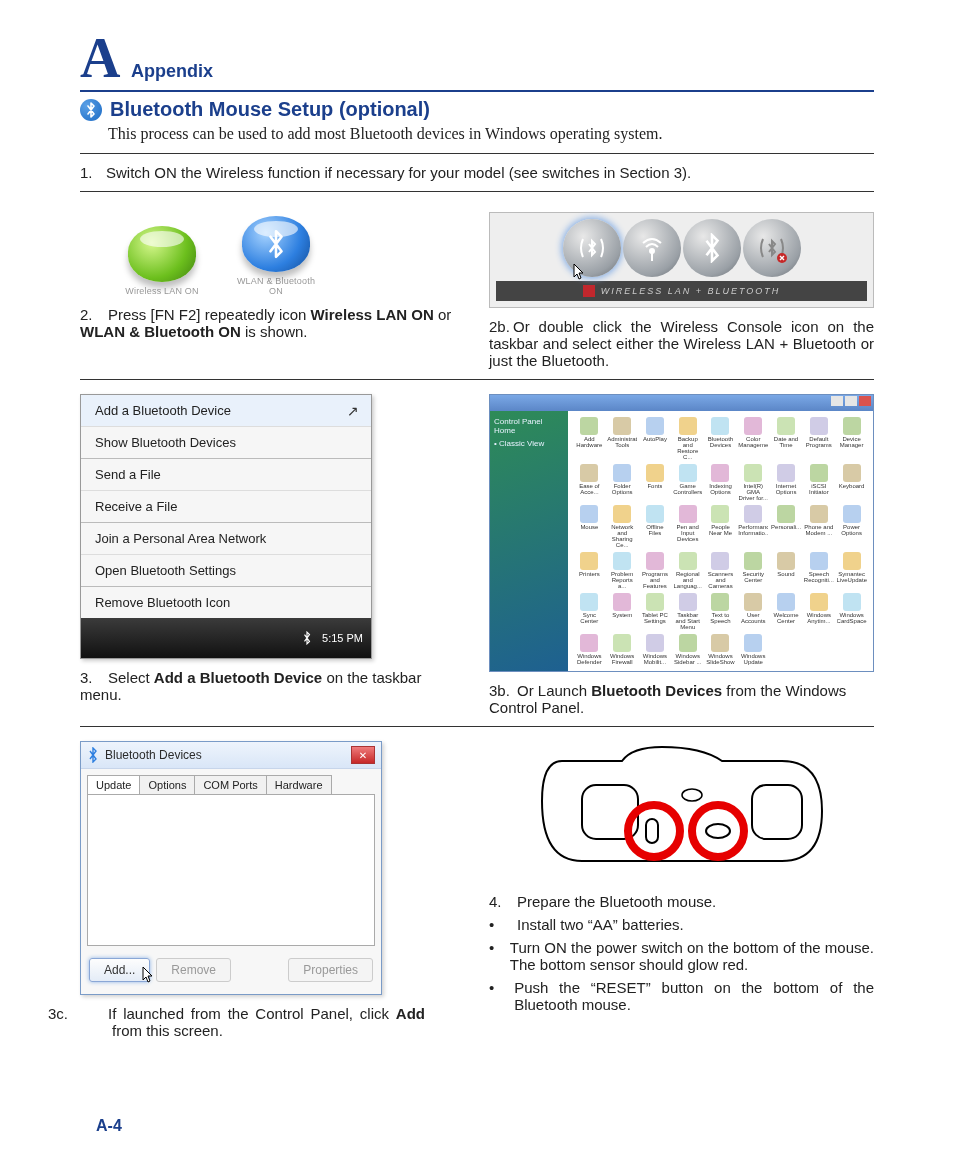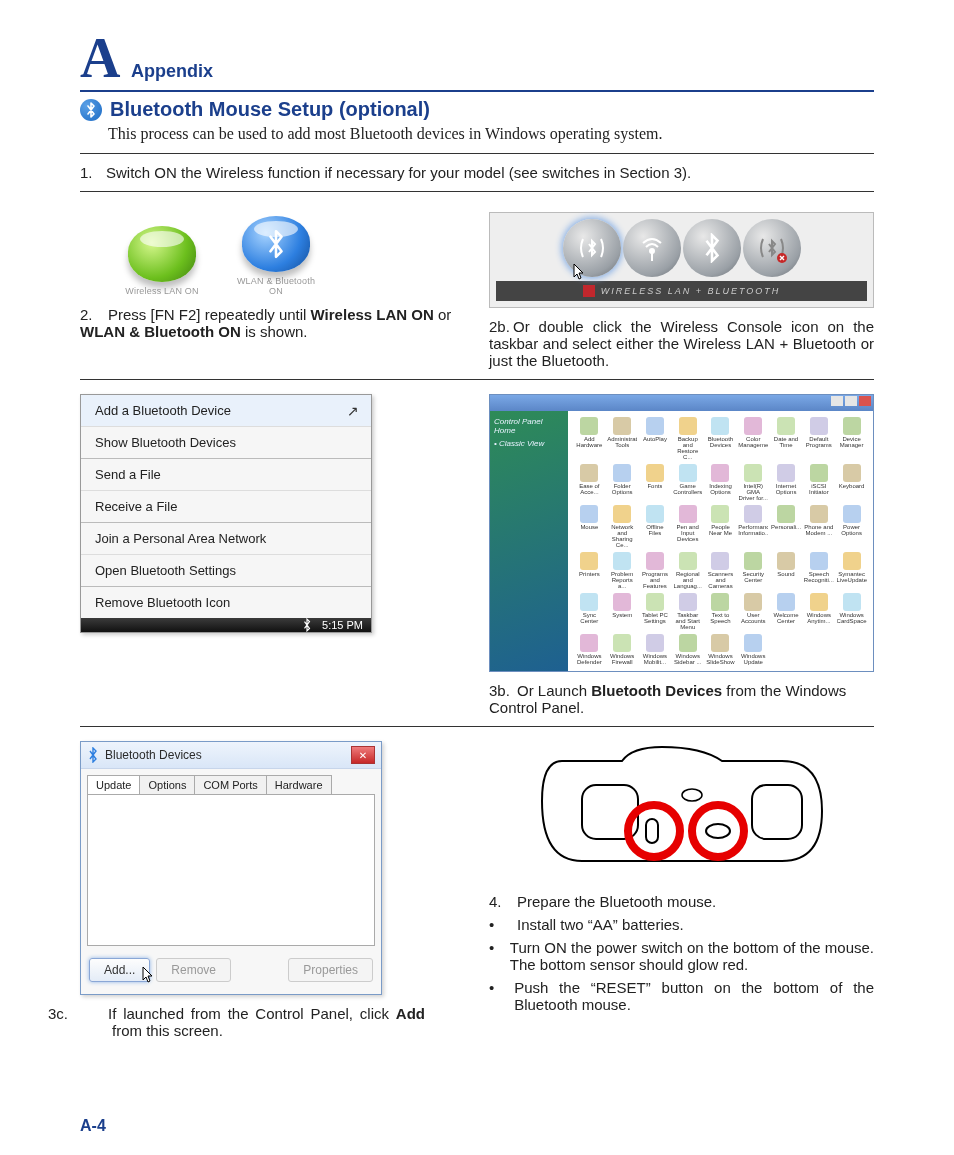--- a/index.html
+++ b/index.html
@@ -138,38 +138,38 @@
   }
   .contextmenu .cm-item:first-child { border-top: none; background: #e9f1fb; position: relative; }
   .contextmenu .cm-item:first-child::after {
     content: "↖"; 
     position: absolute; right: 12px; top: 8px; color: #333; font-size: 14px;
     transform: scaleX(-1);
   }
   .contextmenu .cm-sep { border-top: 1px solid #bbb; }
   .cm-tray {
     background: linear-gradient(#3b3b3b,#111);
-    color: #fff; font-size: 11px; padding: 0 8px;
+    color: #fff; font-size: 11px; padding: 13px 8px;
     display: flex; justify-content: flex-end; gap: 10px; align-items: center;
   }
   .cp-window {
     margin: 4px 0 0 0;
     border: 1px solid #6d8fbf;
     background: #fff;
     font-size: 8px;
   }
   .cp-title { background: linear-gradient(#7aa8e6,#5b86c7); height: 14px; display:flex; justify-content:flex-end; gap:2px; padding:1px 2px;}
   .cp-title span{width:12px;height:10px;background:#e6e6e6;}
   .cp-title span.close{background:#d9534f;}
   .cp-addr { background:#f3f3f3; padding:3px 6px; border-bottom:1px solid #ccc; display:flex; align-items:center; gap:4px;}
   .cp-addr .crumb{color:#444;}
   .cp-addr .search{margin-left:auto;border:1px solid #aaa;background:#fff;padding:1px 4px;color:#888;}
   .cp-body { display:flex; }
   .cp-side { width:70px; background: linear-gradient(160deg,#2e8b57 0%, #1e6091 100%); color:#e8f2ff; padding:6px 4px; }
-  .cp-side div{margin-bottom:4px;font-style:italic;}
+  .cp-side div{margin-bottom:4px;}
   .cp-grid { flex:1; padding:6px; display:grid; grid-template-columns: repeat(9, 1fr); gap:4px 2px;}
   .cp-grid .ic { display:flex; flex-direction:column; align-items:center; gap:1px; }
   .cp-grid .ic .box{ width:18px;height:18px;border-radius:3px; }
   .cp-grid .ic .lbl{ font-size:6px; color:#333; text-align:center; line-height:1; max-width:30px; overflow:hidden;}
   .bt-dialog {
     width: 300px;
     border: 1px solid #7a9bc7;
     background: #f7f7f7;
     font-size: 12px;
     box-shadow: 2px 2px 4px rgba(0,0,0,.18);
@@ -192,21 +192,21 @@
   .bt-dialog .footer { border-top:1px solid #ccc; padding:8px; display:flex; gap:8px; justify-content:flex-end;}
   .mouse-diagram {
     margin: 4px 0 12px 0;
     display:flex; justify-content:center;
   }
   .mouse-diagram svg { width: 320px; height: 140px; }
   .bullet-row { font-size:15px; margin:6px 0; display:flex; gap:10px;}
   .bullet-row .b{width:18px;}
   .page-num {
     position: absolute;
-    bottom: 20px; left: 80px;
+    bottom: 20px; left: 96px;
     color: #1b3f8c;
     font-weight: 700;
     font-size: 16px;
   }
   .caption-step { font-size:15px; margin:10px 0 0 0;}
   .caption-step .num{display:inline-block;width:28px;}
   .caption-step.justify{text-align:justify;}
   .cp-icon-colors-0{background:#bcd6a2;} .cp-icon-colors-1{background:#d8caa6;}
   .cp-icon-colors-2{background:#b7d0ef;} .cp-icon-colors-3{background:#f0d28c;}
   .cp-icon-colors-4{background:#c0e3f2;} .cp-icon-colors-5{background:#e2b8d8;}
@@ -250,21 +250,21 @@
         <div class="glossy-icon">
           <div class="ball blue">
             <svg width="22" height="30" viewBox="0 0 12 16">
                 <path d="M3 4 L9 12 L6 15 L6 1 L9 4 L3 12" stroke="#fff" stroke-width="1.4" fill="none" stroke-linejoin="round" stroke-linecap="round"></path>
               </svg>
           </div>
           <div class="icon-cap">WLAN &amp; Bluetooth ON</div>
         </div>
       </div>
       <p class="caption-step">
-        <span class="num">2.</span><span>Press [FN F2] repeatedly until </span><span class="bold">Wireless LAN ON</span><span> or </span><span class="bold">WLAN &amp; Bluetooth ON</span><span> is shown.</span>
+        <span class="num">2.</span><span>Press [FN F2] repeatedly icon </span><span class="bold">Wireless LAN ON</span><span> or </span><span class="bold">WLAN &amp; Bluetooth ON</span><span> is shown.</span>
       </p>
     </div>
 
     <div class="col">
       <div class="wc-bar">
         <div class="wc-circles">
           <div class="wc-circle sel">
             <svg width="34" height="34" viewBox="0 0 34 34">
                 <g stroke="#fff" stroke-width="2" fill="none">
                   <path d="M8 8 Q4 17 8 26"></path>
@@ -326,20 +326,23 @@
         <div class="cm-item cm-sep">Join a Personal Area Network</div>
         <div class="cm-item">Open Bluetooth Settings</div>
         <div class="cm-item cm-sep">Remove Bluetooth Icon</div>
         <div class="cm-tray">
           <svg width="10" height="14" viewBox="0 0 12 16">
               <path d="M3 4 L9 12 L6 15 L6 1 L9 4 L3 12" stroke="#fff" stroke-width="1.4" fill="none"></path>
             </svg>
           <span>5:15 PM</span>
         </div>
       </div>
+      <p class="caption-step">
+        <span class="num">3.</span><span>Select </span><span class="bold">Add a Bluetooth Device</span><span> on the taskbar menu.</span>
+      </p>
     </div>
 
     <div class="col">
       <div class="cp-window">
         <div class="cp-title">
           <span></span>
           <span></span>
           <span class="close"></span>
         </div>
         <div class="cp-body">

